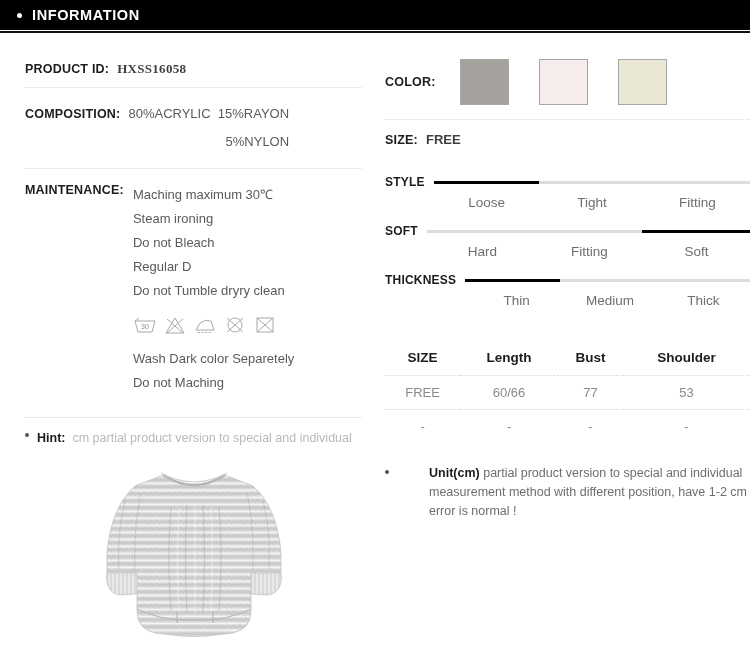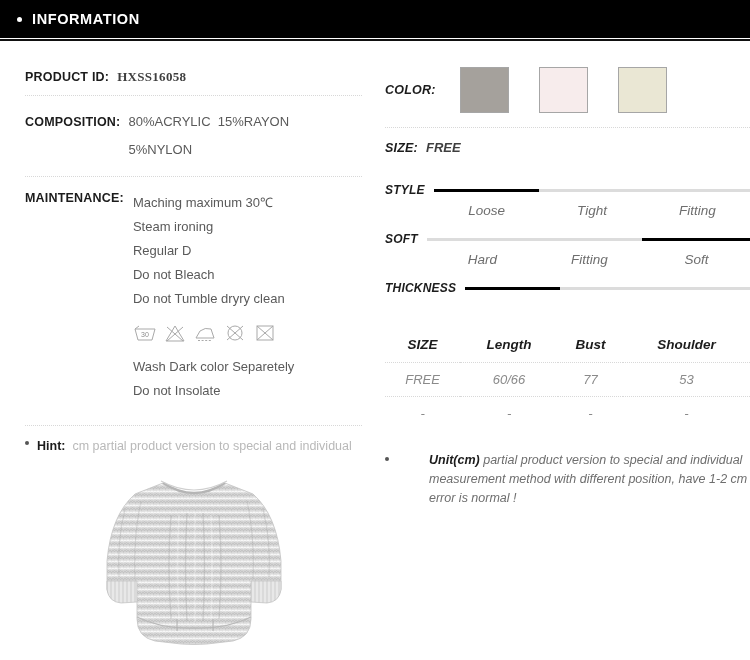--- a/index.html
+++ b/index.html
@@ -11,21 +11,21 @@
     width: 750px;
     height: 660px;
     font-family: "Liberation Sans", sans-serif;
     color: #3c3c3c;
     overflow: hidden;
     position: relative;
   }
 
   
   .header-bar {
-    height: 38px;
+    height: 30px;
     background: #000000;
     display: flex;
     align-items: center;
     padding-left: 17px;
     box-sizing: border-box;
   }
   .header-dot {
     width: 5px;
     height: 5px;
     border-radius: 50%;
@@ -53,21 +53,20 @@
   .col-left {
     width: 375px;
     box-sizing: border-box;
     padding-left: 25px;
     padding-right: 13px;
   }
   .col-right {
     width: 375px;
     box-sizing: border-box;
     padding-left: 10px;
-    font-style: italic;
   }
 
   .lbl {
     font-weight: bold;
     font-size: 12.5px;
     color: #1c1c1c;
     letter-spacing: 0.2px;
   }
   .val {
     font-size: 13px;
@@ -82,21 +81,21 @@
     border-top: 1px dotted #d8d8d8;
     height: 0;
   }
 
   
   .pid-row { padding: 8px 0 10px 0; }
   .pid-row .val { margin-left: 8px; color: #3f3f3f; font-weight: 600; letter-spacing: .3px; font-family: Liberation Serif, serif;}
 
   
   .comp-block { padding: 12px 0 12px 0; }
-  .comp-lines { margin-left: 8px; }
+  .comp-lines { margin-left: 8px; text-align: right; }
   .comp-lines .val { display: block; line-height: 28px; white-space: pre; }
 
   
   .maint-block { padding: 14px 0 8px 0; display: flex; }
   .maint-lines { margin-left: 9px; }
   .maint-lines .val { display: block; line-height: 24px; }
 
   .symbols {
     margin: 12px 0 12px 0;
     display: flex;
@@ -230,22 +229,22 @@
       </span>
     </div>
 
     <div class="dotted"></div>
 
     <div class="maint-block">
       <span class="lbl">MAINTENANCE:</span>
       <span class="maint-lines">
         <span class="val">Maching maximum 30℃</span>
         <span class="val">Steam ironing</span>
+        <span class="val">Do not Bleach</span>
         <span class="val">Regular D</span>
-        <span class="val">Do not Bleach</span>
         <span class="val">Do not Tumble dryry clean</span>
 
         <span class="symbols">
 
           <span>
             <svg width="24" height="20" viewBox="0 0 24 20">
               <path d="M2 6 L22 6 L19 17 L5 17 Z" fill="none" stroke="#a9a9a9" stroke-width="1"></path>
               <path d="M2 6 L6 3" fill="none" stroke="#a9a9a9" stroke-width="1"></path>
               <text x="12" y="14" font-family="'Liberation Sans',sans-serif" font-size="7" fill="#8c8c8c" text-anchor="middle">30</text>
             </svg>
@@ -275,21 +274,21 @@
           <span>
             <svg width="24" height="20" viewBox="0 0 24 20">
               <rect x="4" y="3" width="16" height="14" fill="none" stroke="#a9a9a9" stroke-width="1"></rect>
               <path d="M4 3 L20 17 M20 3 L4 17" fill="none" stroke="#a9a9a9" stroke-width="1"></path>
             </svg>
           </span>
         </span>
 
         <span class="post-lines">
           <span class="val">Wash Dark color Separetely</span>
-          <span class="val">Do not Insolate</span>
+          <span class="val">Do not Maching</span>
         </span>
       </span>
     </div>
 
     <div class="dotted" style="margin-top:14px;"></div>
 
     <div class="hint-row">
       <span class="hint-dot"></span>
       <span class="hint-label">Hint:</span>
       <span class="hint-text">cm partial product version to special and individual</span>
@@ -419,20 +418,25 @@
     </div>
 
     <div class="scale">
       <div class="scale-top">
         <span class="scale-label">THICKNESS</span>
         <span class="scale-bar">
           <span class="seg on"></span>
           <span class="seg"></span>
           <span class="seg"></span>
         </span>
+      </div>
+      <div class="scale-names" style="margin-left:85px;">
+        <span>Thin</span>
+        <span>Medium</span>
+        <span>Thick</span>
       </div>
     </div>
 
     <div class="size-table">
       <table>
         <thead>
           <tr>
             <th>SIZE</th>
             <th>Length</th>
             <th>Bust</th>

